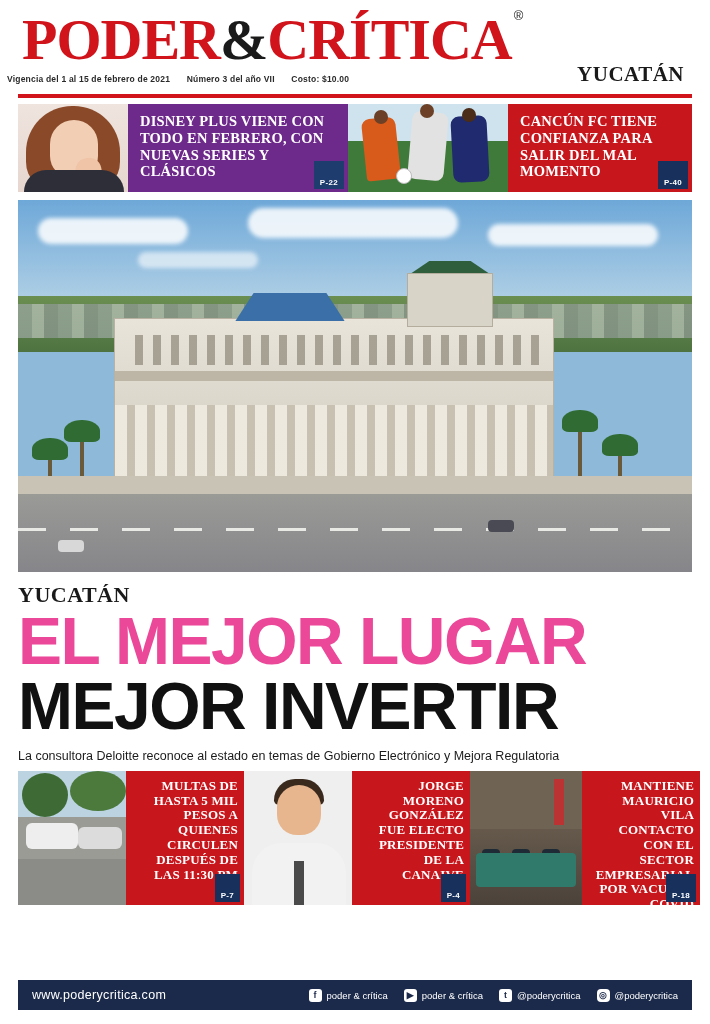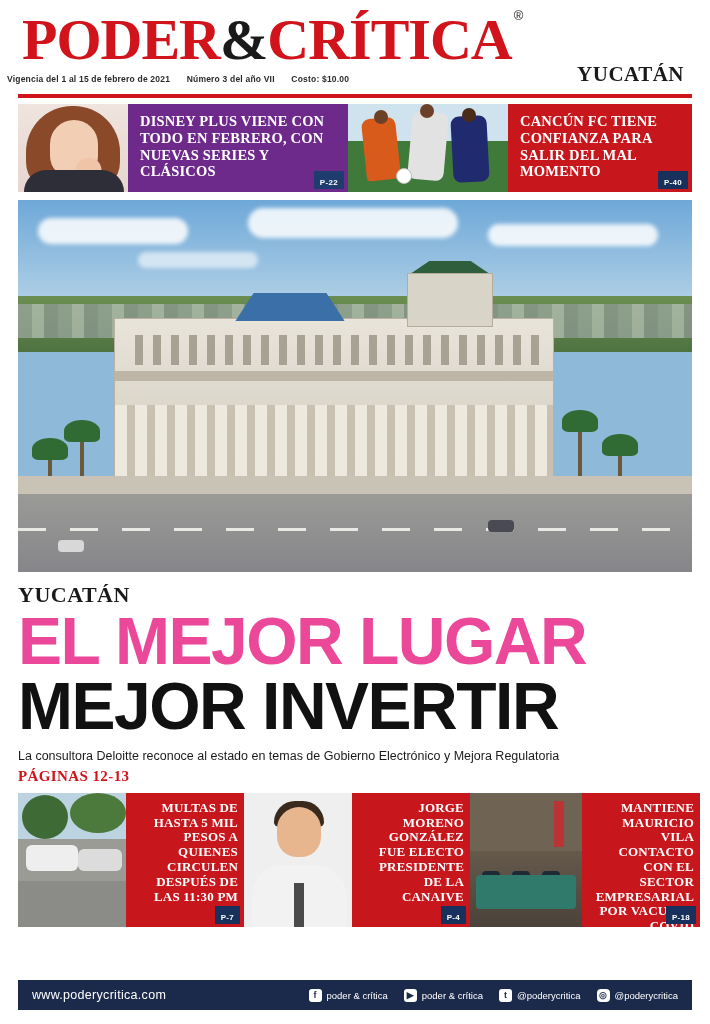--- a/index.html
+++ b/index.html
@@ -104,21 +104,21 @@
     letter-spacing: 0.2px;
     text-transform: uppercase;
   }
   .page-tag {
     position: absolute;
     right: 4px; bottom: 3px;
     background: #1f3c6e;
     color: #fff;
     font-size: 8px;
     font-weight: bold;
-    padding: 7px 6px 2px 6px;
+    padding: 17px 6px 2px 6px;
     letter-spacing: 0.3px;
   }
   .page-tag.dark { background: #17315c; }
 
   
   .woman {
     position: absolute; inset: 0;
     background: linear-gradient(#efe4de, #e6d6cf);
   }
   .woman .hair {
@@ -459,21 +459,20 @@
     </div>
     <div class="car car1"></div>
     <div class="car b car2"></div>
   </div>
 
   <div class="headline-wrap">
     <div class="kicker">YUCATÁN</div>
     <div class="head-red">EL MEJOR LUGAR</div>
     <div class="head-black">MEJOR INVERTIR</div>
     <div class="deck">La consultora Deloitte reconoce al estado en  temas de Gobierno Electrónico y Mejora Regulatoria</div>
-    <div class="pages">PÁGINAS 12-13</div>
   </div>
 
   <div class="bottom-strip">
 
     <div class="bt-photo">
       <div class="streetpic">
         <div class="tree"></div>
         <div class="tree2"></div>
         <div class="carw"></div>
         <div class="carw2"></div>

